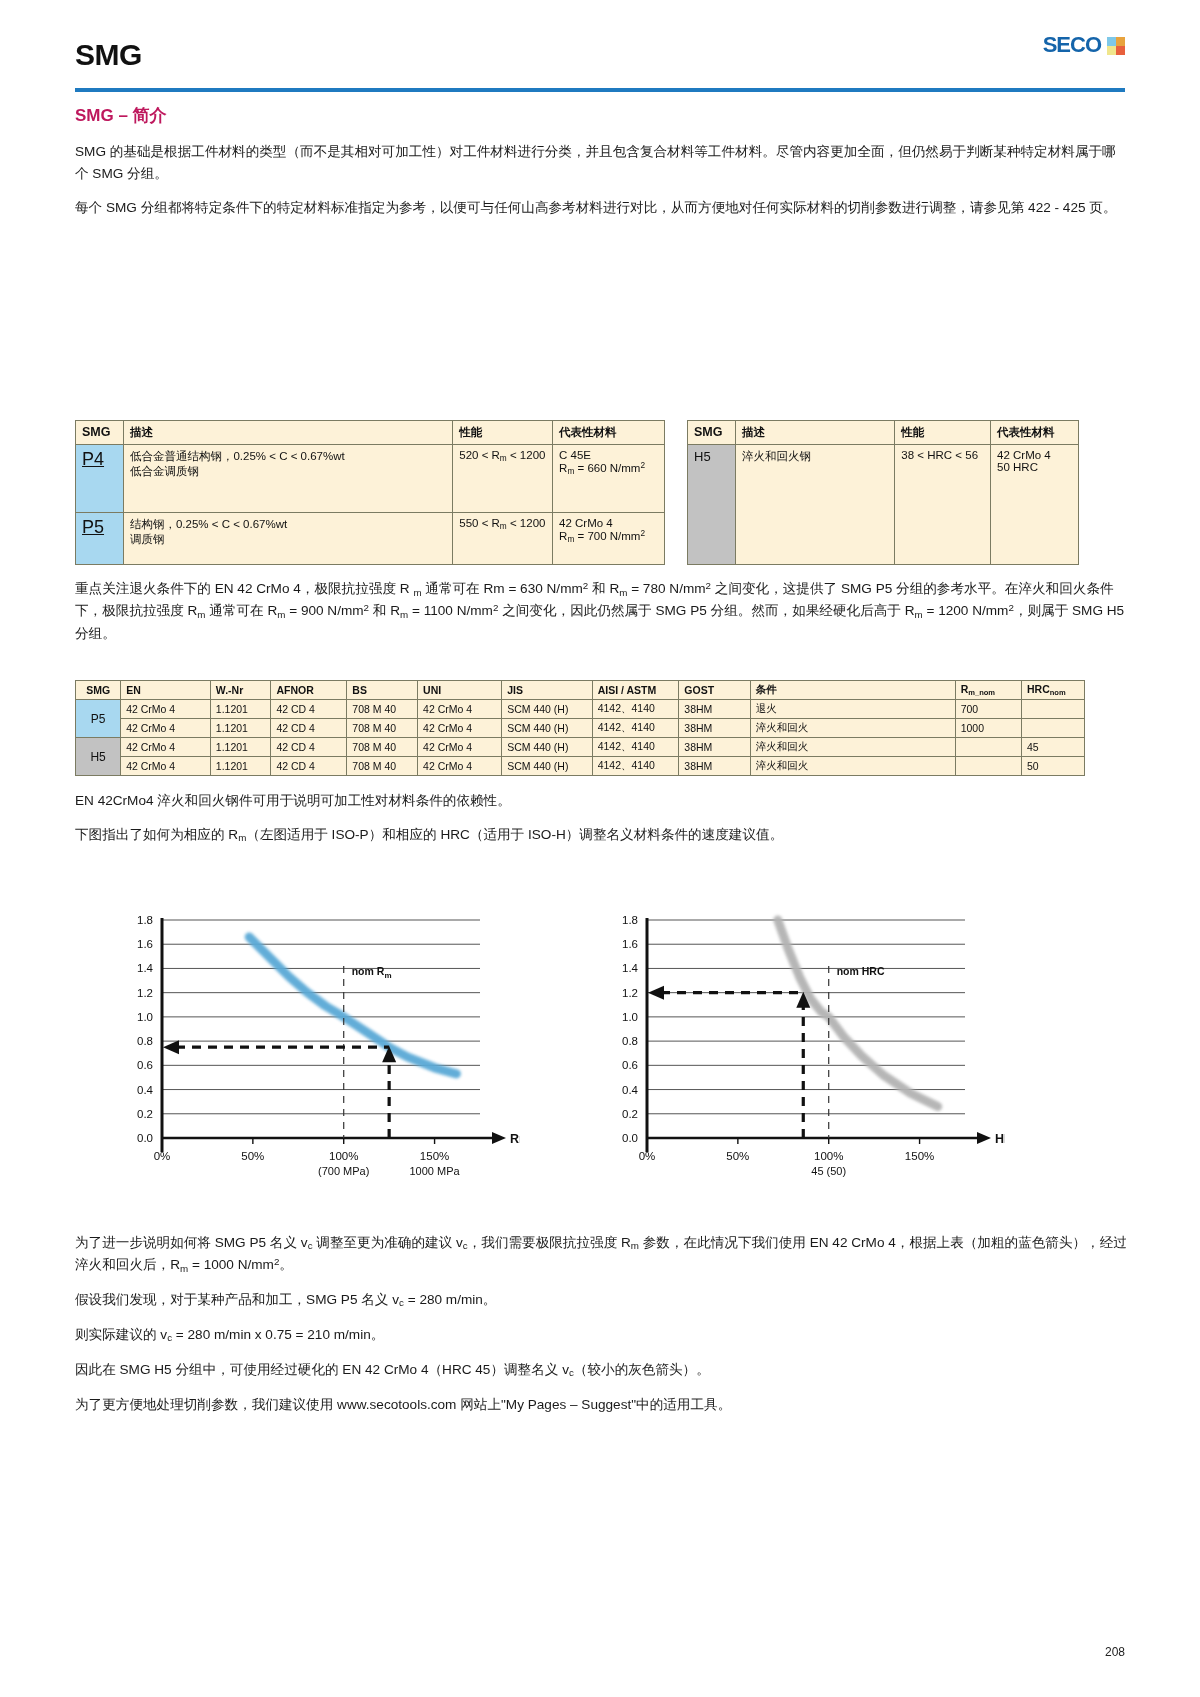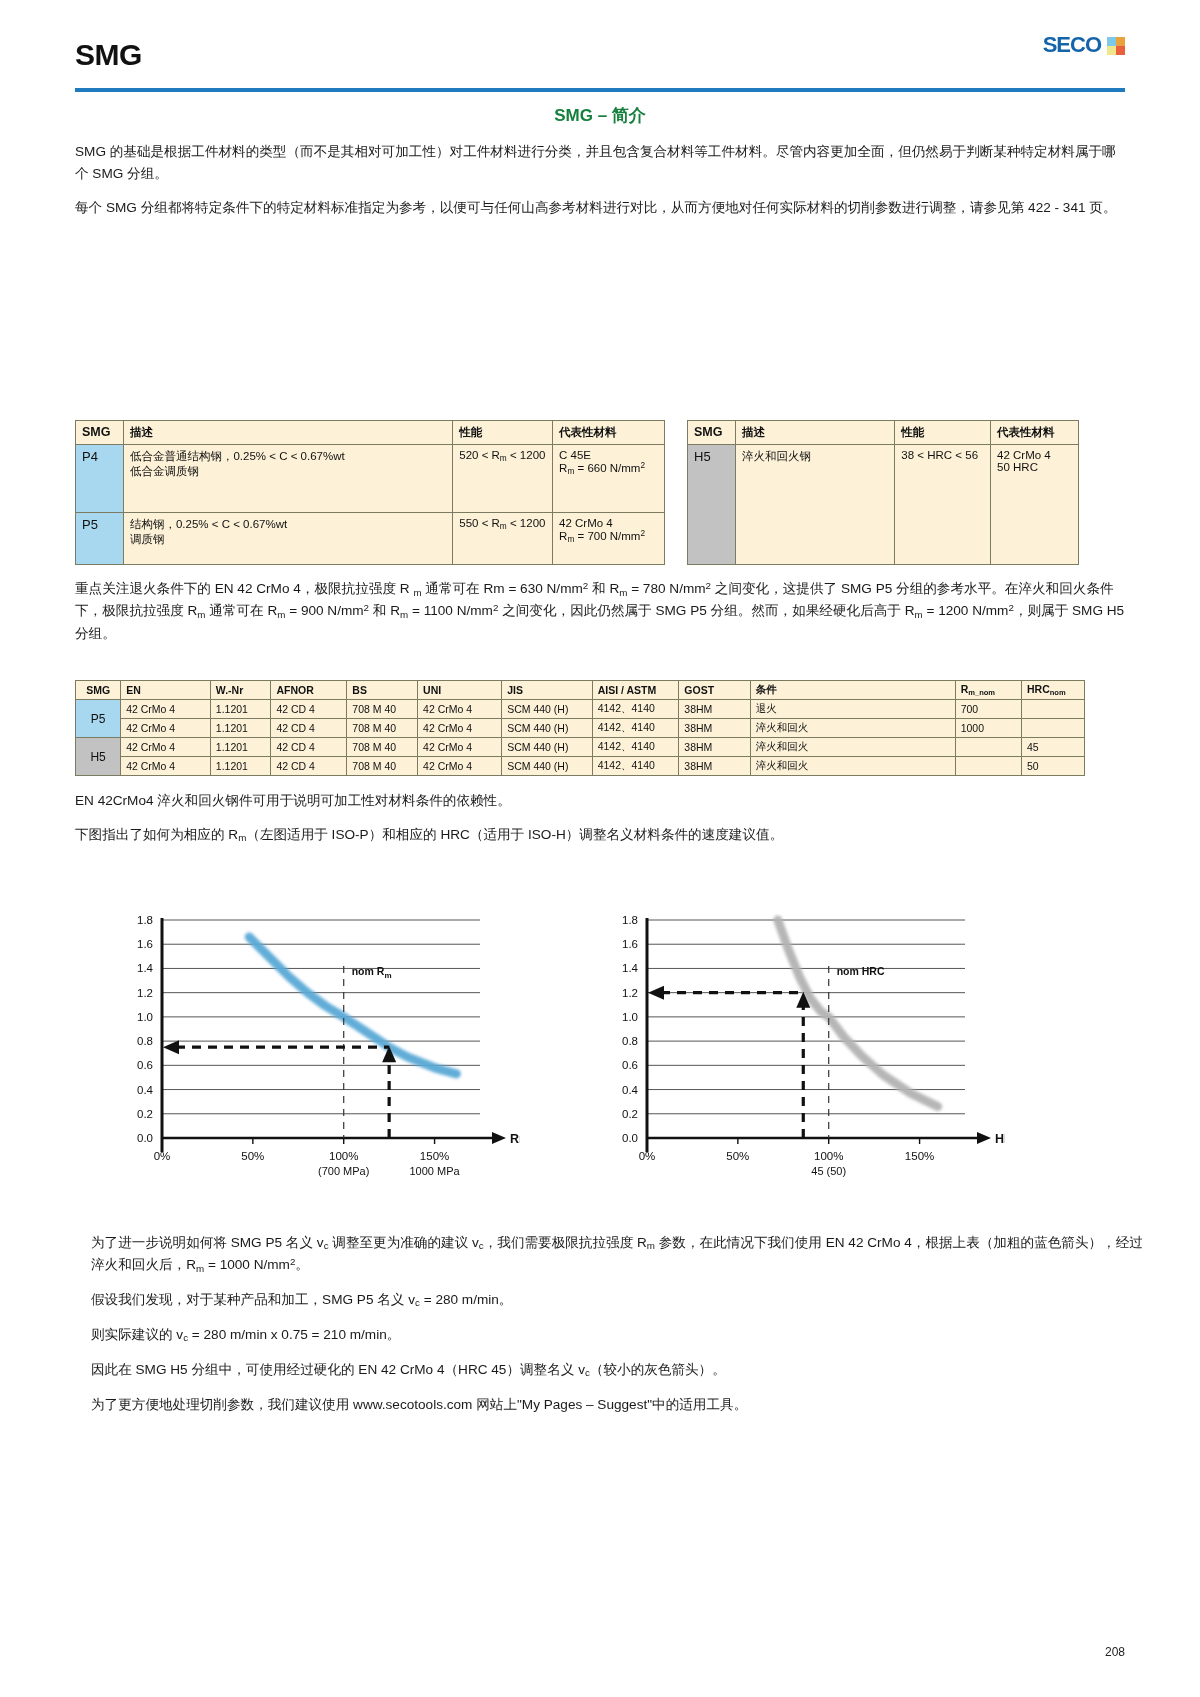--- a/index.html
+++ b/index.html
@@ -63,22 +63,21 @@
     background: #1f7ac0;
   }
 
   
   .content { position: absolute; left: 75px; top: 104px; width: 1050px; }
 
   h2.section-title {
     font-size: 17px;
     font-weight: bold;
     margin: 0 0 14px 0;
-    color: #15803d;
-    text-align: center;
+    color: #be185d;
   }
   p.para {
     font-size: 13.6px;
     line-height: 1.62;
     margin: 0 0 12px 0;
     color: #1a1a1a;
     text-align: left;
   }
   sub { font-size: 0.72em; vertical-align: -0.22em; }
   sup { font-size: 0.72em; vertical-align: 0.45em; }
@@ -104,21 +103,21 @@
     font-weight: normal;
     color: #111;
     background: #fdf2d8;
   }
   table.smg th {
     font-weight: bold;
     background: #fdf2d8;
     white-space: nowrap;
   }
   td.grp-p, th.grp-p { text-align: center; font-weight: bold; font-size: 12.5px; }
-  td.grp-blue { background: #a8d8f0 !important; text-align: center; font-weight: normal; font-size: 13px; vertical-align: middle;}
+  td.grp-blue { background: #a8d8f0 !important; text-align: center; font-weight: normal; font-size: 18px; vertical-align: middle; text-decoration: underline;}
   td.grp-gray { background: #c2c2c2 !important; text-align: center; font-weight: normal; font-size: 13px; vertical-align: middle;}
 
   
   #table-p { width: 590px; }
   #table-p col.c1 { width: 48px; }
   #table-p col.c2 { width: 330px; }
   #table-p col.c3 { width: 100px; }
   #table-p col.c4 { width: 112px; }
 
   #table-h { width: 392px; }
@@ -150,21 +149,21 @@
   table.std td.g-gray { background: #c2c2c2 !important; text-align:center; font-size: 12px; }
 
   
   .charts { position: absolute; left: 75px; top: 900px; width: 1050px; height: 320px; }
   .chart-box { position: absolute; top: 0; width: 430px; height: 300px; }
   #chart-left { left: 25px; }
   #chart-right { left: 510px; }
   .chart-svg { display: block; }
 
   
-  .bottom { position: absolute; left: 75px; top: 1232px; width: 1055px; margin-left: 16px; }
+  .bottom { position: absolute; left: 75px; top: 1232px; width: 1055px; }
   .bottom p.para { margin-bottom: 13px; }
 
   .page-num {
     position: absolute;
     right: 75px; bottom: 38px;
     font-size: 12px;
     color: #222;
   }
 </style>
 </head>
@@ -182,21 +181,21 @@
         <span class="sq" style="background:#f0e68c"></span>
         <span class="sq" style="background:#e8603c"></span>
       </span>
     </div>
   </div>
   <div class="header-rule"></div>
 
   <div class="content">
     <h2 class="section-title">SMG – 简介</h2>
     <p class="para">SMG 的基础是根据工件材料的类型（而不是其相对可加工性）对工件材料进行分类，并且包含复合材料等工件材料。尽管内容更加全面，但仍然易于判断某种特定材料属于哪个 SMG 分组。</p>
-    <p class="para">每个 SMG 分组都将特定条件下的特定材料标准指定为参考，以便可与任何山高参考材料进行对比，从而方便地对任何实际材料的切削参数进行调整，请参见第 422 - 341 页。</p>
+    <p class="para">每个 SMG 分组都将特定条件下的特定材料标准指定为参考，以便可与任何山高参考材料进行对比，从而方便地对任何实际材料的切削参数进行调整，请参见第 422 - 425 页。</p>
   </div>
 
   <div class="tables-row">
 
     <table class="smg" id="table-p">
       <colgroup>
           <col class="c1">
           <col class="c2">
           <col class="c3">
           <col class="c4">

